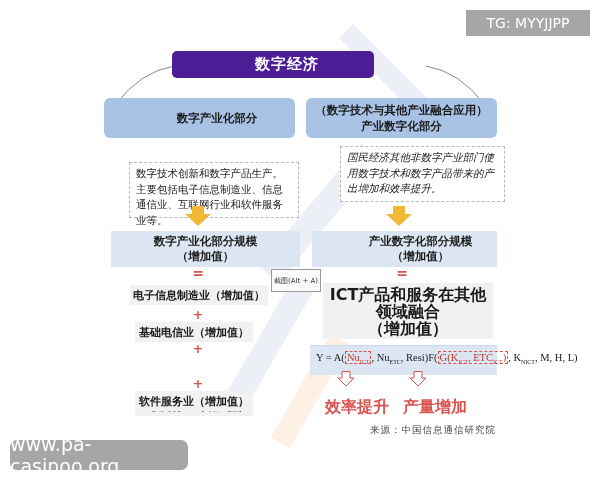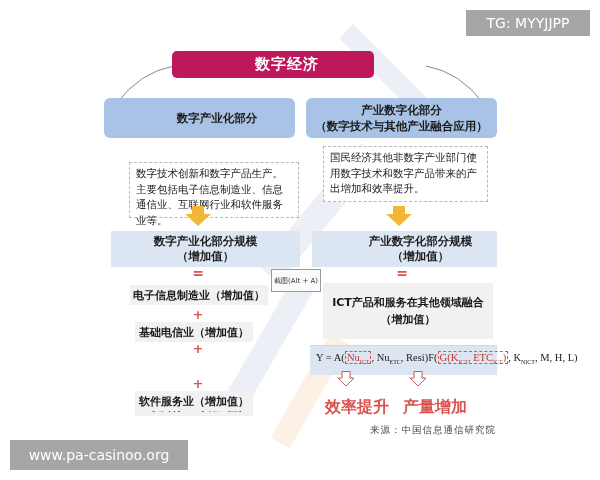--- a/index.html
+++ b/index.html
@@ -6,41 +6,41 @@
   html, body { width: 600px; height: 480px; background: #ffffff; overflow: hidden; }
   body { position: relative; font-family: "DejaVu Sans", "Liberation Sans", sans-serif; color: #222; }
 
   .abs { position: absolute; }
 
   
   .wm { position: absolute; background: #c9d3e4; opacity: 0.35; }
 
   .title-box {
     left: 172px; top: 51px; width: 202px; height: 27px;
-    background: #be185d; border-radius: 5px;
+    background: #4c1d95; border-radius: 5px;
     color: #fff; font-weight: bold; font-size: 15px;
     display: flex; align-items: center; justify-content: center; letter-spacing: 1px; padding-left: 28px;
   }
 
   .arc { left: 110px; top: 60px; width: 380px; height: 80px; }
 
   .part-box {
     height: 40px; background: #a9c3e6; border-radius: 6px;
     display: flex; flex-direction: column; align-items: center; justify-content: center;
     font-weight: bold; font-size: 11.5px; color: #1a1a1a; line-height: 16px;
   }
   .part-left { left: 104px; top: 98px; width: 191px; padding-left: 35px; }
   .part-right { left: 306px; top: 98px; width: 191px; }
 
   .desc-box {
     border: 1px dashed #b8b8b8; background: #fff;
     font-size: 10.5px; line-height: 15.5px; color: #222; padding: 3px 6px;
   }
   .desc-left { left: 117px; top: 162px; width: 170px; height: 56px; margin-left: 12px; }
-  .desc-right { left: 323px; top: 146px; width: 165px; height: 56px; }
+  .desc-right { left: 340px; top: 146px; width: 165px; height: 56px; font-style: italic; }
 
   .down-arrow { width: 26px; height: 20px; }
   .arrow-left { left: 185px; top: 206px; }
   .arrow-right { left: 386px; top: 206px; }
 
   .scale-box {
     height: 36px; background: #dce6f3;
     display: flex; flex-direction: column; align-items: center; justify-content: center;
     font-weight: bold; font-size: 11.5px; line-height: 15px; color: #1a1a1a;
   }
@@ -53,21 +53,21 @@
 
   .plus { color: #d9534f; font-weight: bold; font-size: 13px; text-align: center; width: 20px; }
 
   .item-box {
     background: #f1f1f1; font-weight: bold; font-size: 11px; color: #1a1a1a;
     display: flex; align-items: center; justify-content: center; height: 20px;
   }
 
   .ict-box {
     left: 323px; top: 283px; width: 170px; height: 56px;
-    background: #f1f1f1; font-weight: bold; font-size: 11px; line-height: 17px; color: #1a1a1a;
+    background: #f1f1f1; font-weight: bold; font-size: 16px; line-height: 17px; color: #1a1a1a;
     display: flex; flex-direction: column; align-items: center; justify-content: center; text-align: center;
   }
 
   .formula-box {
     left: 310px; top: 345px; width: 187px; height: 30px;
     background: #dce6f3; border-top: 1px solid #c9d8ec;
   }
   .formula {
     left: 316px; top: 352px; font-family: "Liberation Serif", "DejaVu Serif", serif; font-size: 10.5px; color: #1a1a1a; white-space: nowrap;
   }
@@ -79,21 +79,21 @@
   .result-label { color: #d9534f; font-weight: bold; font-size: 16px; }
 
   .source { left: 370px; top: 424px; font-size: 9.5px; color: #444; letter-spacing: 1px; font-family: "DejaVu Serif", serif; }
 
   .tag-top {
     left: 466px; top: 10px; width: 124px; height: 26px; background: #a6a6a6; color: #fff;
     font-size: 14px; display: flex; align-items: center; justify-content: center;
   }
   .tag-bottom {
     left: 10px; top: 440px; width: 178px; height: 30px; background: #a6a6a6; color: #fff;
-    font-size: 14px; display: flex; align-items: center; justify-content: center;
+    font-size: 19px; display: flex; align-items: center; justify-content: center; border-radius: 7px;
   }
 
   .tooltip {
     left: 271px; top: 269px; height: 23px; padding: 0 2px; background: #fafafa; border: 1px solid #999;
     font-size: 7px; color: #333; display: flex; align-items: center; white-space: nowrap;
   }
 </style>
 </head>
 <body>
 
@@ -124,22 +124,22 @@
 
 <div class="abs item-box" style="left:130px;top:285px;width:138px;">电子信息制造业（增加值）</div>
 <div class="abs plus" style="left:188px;top:307px;">+</div>
 <div class="abs item-box" style="left:135px;top:322px;width:118px;">基础电信业（增加值）</div>
 <div class="abs plus" style="left:188px;top:341px;">+</div>
 <div class="abs item-box" style="left:135px;top:356px;width:118px;margin-top:40px;">互联网行业（增加值）</div>
 <div class="abs plus" style="left:188px;top:376px;">+</div>
 <div class="abs item-box" style="left:135px;top:391px;width:118px;">软件服务业（增加值）</div>
 
 <div class="abs part-box part-right">
+  <span>（数字技术与其他产业融合应用）</span>
   <span>产业数字化部分</span>
-  <span>（数字技术与其他产业融合应用）</span>
 </div>
 <div class="abs desc-box desc-right">国民经济其他非数字产业部门使用数字技术和数字产品带来的产出增加和效率提升。</div>
 <svg class="abs down-arrow arrow-right" viewBox="0 0 26 20">
   <polygon points="7,0 19,0 19,8 26,8 13,20 0,8 7,8" fill="#f2b736"></polygon>
 </svg>
 <div class="abs scale-box scale-right">
   <span>产业数字化部分规模</span>
   <span>（增加值）</span>
 </div>
 <div class="abs eq eq-right">=</div>

